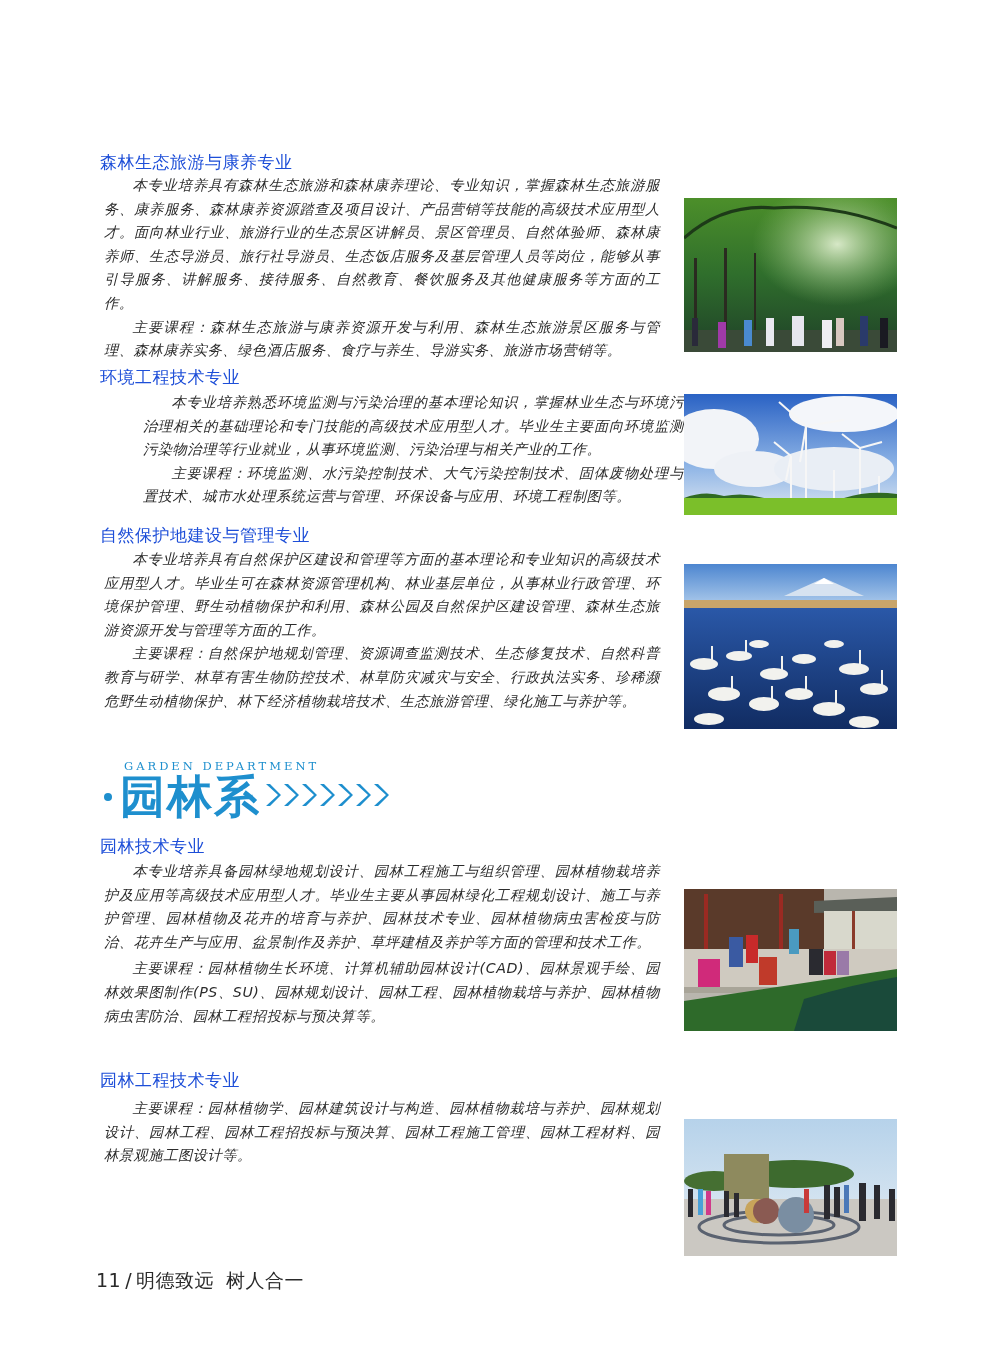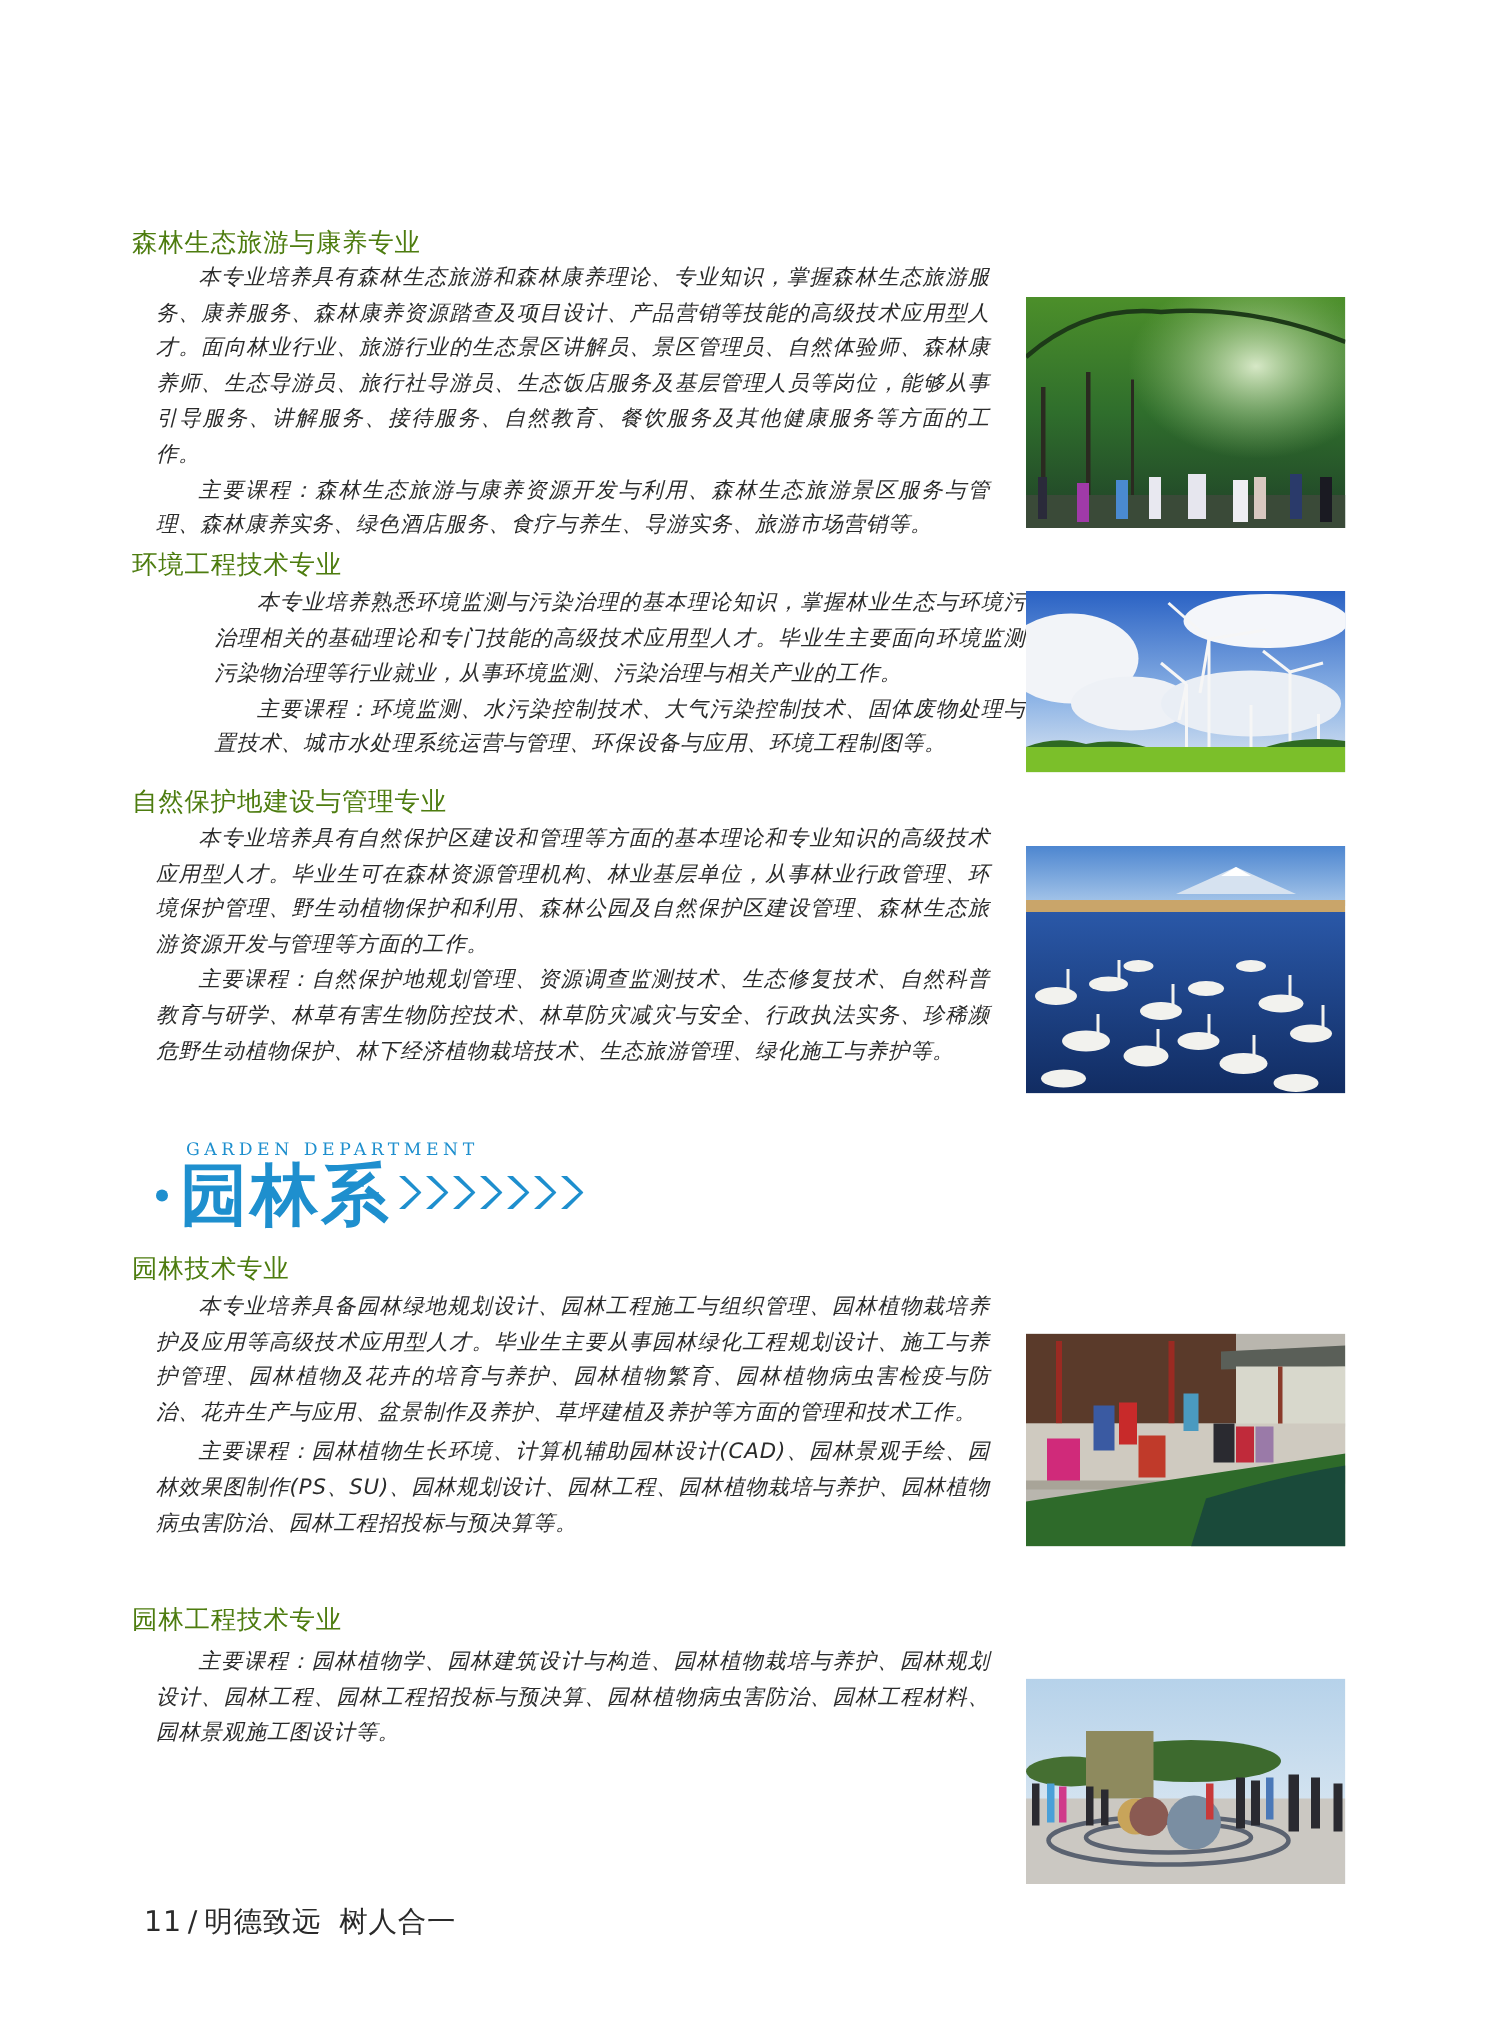--- a/index.html
+++ b/index.html
@@ -1,22 +1,22 @@
 <!DOCTYPE html>
 <html><head>
 <meta charset="utf-8">
 <style>
   * { margin: 0; padding: 0; box-sizing: border-box; }
   html, body { width: 1000px; height: 1357px; background: #ffffff; overflow: hidden; }
   body { position: relative; font-family: "DejaVu Sans", "Liberation Sans", sans-serif; color: #2a2a2a; }
 
   .heading {
-    position: absolute; left: 88px;
+    position: absolute; left: 100px;
     font-size: 17px; line-height: 22px;
-    color: #4d7c0f; letter-spacing: 0.5px; white-space: nowrap;
+    color: #1d4ed8; letter-spacing: 0.5px; white-space: nowrap;
   }
   .para {
     position: absolute; left: 104px; width: 556px;
     font-size: 14.2px; line-height: 23.6px;
     color: #2b2b2b; text-align: justify; letter-spacing: 0.6px; font-style: italic;
   }
   .para p { text-indent: 2em; }
 
   .photo {
     position: absolute; left: 684px; width: 213px; overflow: hidden;
@@ -205,21 +205,21 @@
   <span><svg viewBox="0 0 17 26">
         <path d="M2 2 L14 13 L2 24 L6 24 L17 13 L6 2 Z" fill="#1e8fce"></path>
       </svg></span>
   <span><svg viewBox="0 0 17 26">
         <path d="M2 2 L14 13 L2 24 L6 24 L17 13 L6 2 Z" fill="#1e8fce"></path>
       </svg></span>
 </div>
 
 <div class="heading" style="top:835px;">园林技术专业</div>
 <div class="para" style="top:860px;">
-  <p>本专业培养具备园林绿地规划设计、园林工程施工与组织管理、园林植物栽培养护及应用等高级技术应用型人才。毕业生主要从事园林绿化工程规划设计、施工与养护管理、园林植物及花卉的培育与养护、园林植物繁育、园林植物病虫害检疫与防治、花卉生产与应用、盆景制作及养护、草坪建植及养护等方面的管理和技术工作。</p>
+  <p>本专业培养具备园林绿地规划设计、园林工程施工与组织管理、园林植物栽培养护及应用等高级技术应用型人才。毕业生主要从事园林绿化工程规划设计、施工与养护管理、园林植物及花卉的培育与养护、园林技术专业、园林植物病虫害检疫与防治、花卉生产与应用、盆景制作及养护、草坪建植及养护等方面的管理和技术工作。</p>
   <p style="margin-top:3px;">主要课程：园林植物生长环境、计算机辅助园林设计(CAD)、园林景观手绘、园林效果图制作(PS、SU)、园林规划设计、园林工程、园林植物栽培与养护、园林植物病虫害防治、园林工程招投标与预决算等。</p>
 </div>
 <div class="photo" style="top:889px;height:142px;">
   <svg viewBox="0 0 213 142" preserveAspectRatio="none">
     <rect width="213" height="142" fill="#b9b6ae"></rect>
     <rect x="0" y="0" width="140" height="60" fill="#5a3a2a"></rect>
     <rect x="20" y="5" width="4" height="55" fill="#9a2a22"></rect>
       <rect x="95" y="5" width="4" height="55" fill="#9a2a22"></rect>
     <path d="M130 12 L213 8 L213 22 L130 24 Z" fill="#5a5f58"></path>
     <rect x="140" y="22" width="73" height="40" fill="#d8d8cc"></rect>
@@ -236,21 +236,21 @@
         <rect x="105" y="40" width="10" height="25" fill="#4a9ac0"></rect>
     </g>
     <rect x="0" y="98" width="140" height="6" fill="#a8a498"></rect>
     <path d="M0 112 Q80 100 213 80 L213 142 L0 142 Z" fill="#2e6a2a"></path>
     <path d="M120 110 Q170 95 213 88 L213 142 L110 142 Z" fill="#1a4a3a"></path>
   </svg>
 </div>
 
 <div class="heading" style="top:1069px;">园林工程技术专业</div>
 <div class="para" style="top:1097px;">
-  <p>主要课程：园林植物学、园林建筑设计与构造、园林植物栽培与养护、园林规划设计、园林工程、园林工程招投标与预决算、园林植物病虫害防治、园林工程材料、园林景观施工图设计等。</p>
+  <p>主要课程：园林植物学、园林建筑设计与构造、园林植物栽培与养护、园林规划设计、园林工程、园林工程招投标与预决算、园林工程施工管理、园林工程材料、园林景观施工图设计等。</p>
 </div>
 <div class="photo" style="top:1119px;height:137px;">
   <svg viewBox="0 0 213 137" preserveAspectRatio="none">
     <defs>
       <linearGradient id="f5" x1="0" y1="0" x2="0" y2="1">
         <stop offset="0" stop-color="#b6d2ea"></stop>
           <stop offset="1" stop-color="#e6eef4"></stop>
       </linearGradient>
     </defs>
     <rect width="213" height="137" fill="url(#f5)"></rect>

